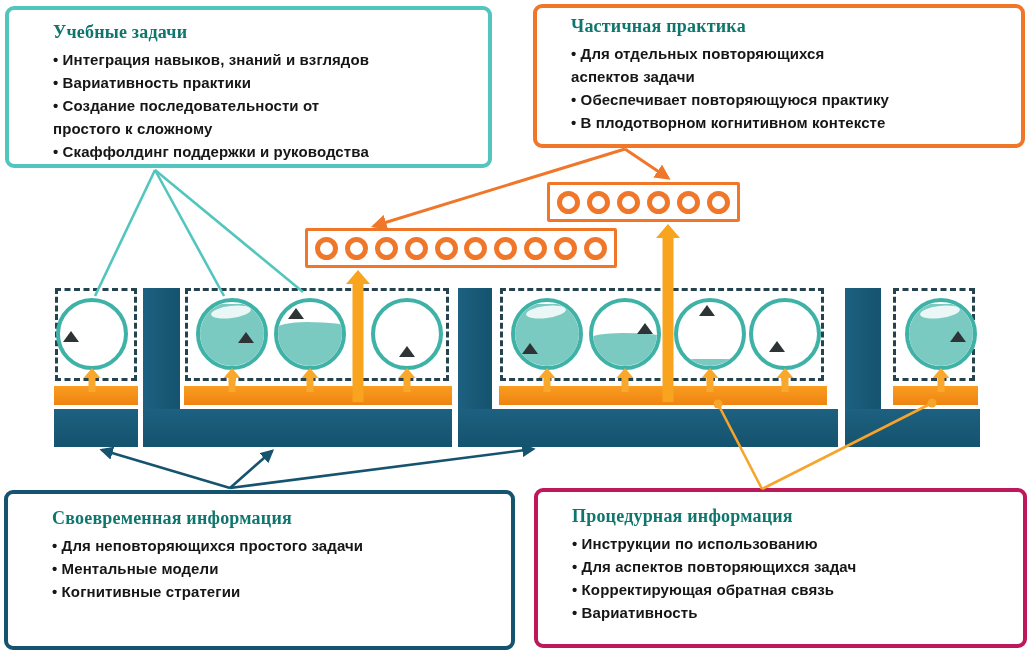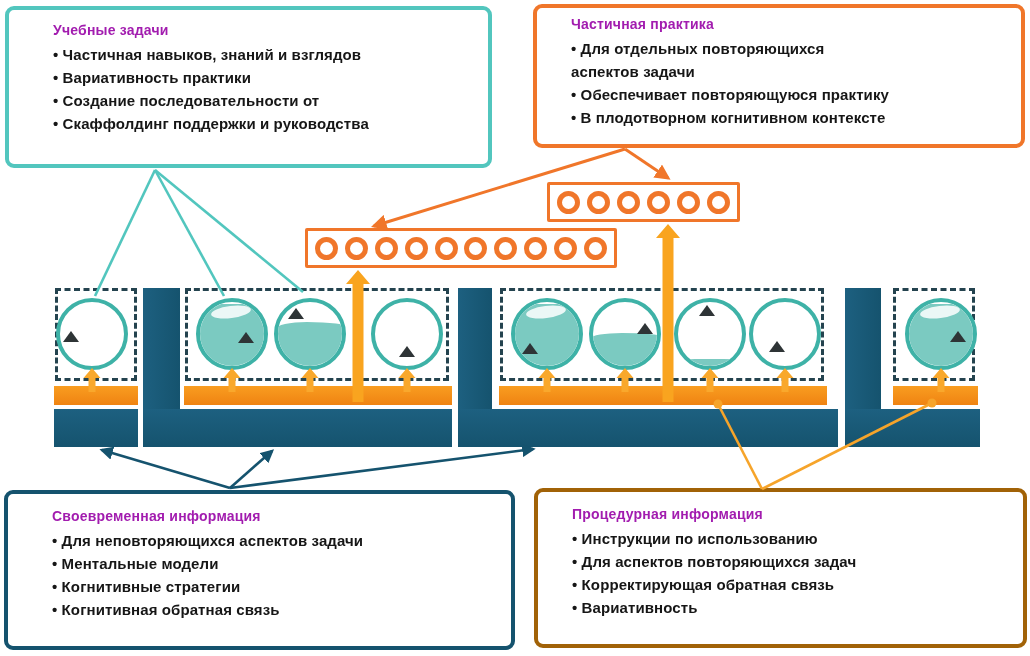--- a/index.html
+++ b/index.html
@@ -1,19 +1,19 @@
 <!DOCTYPE html>
 <html><head>
 <meta charset="utf-8">
 <style>
   html,body{margin:0;padding:0;background:#fff;}
   .canvas{position:relative;width:1030px;height:656px;background:#fff;
           font-family:"Liberation Sans",sans-serif;overflow:hidden;}
   .info-box{position:absolute;background:#fff;border-radius:9px;box-sizing:border-box;}
-  .box-title{font-weight:bold;font-size:14px;color:#a21caf;margin-bottom:5px;letter-spacing:.2px;}
+  .box-title{font-weight:bold;font-size:18px;color:#0f766e;margin-bottom:5px;letter-spacing:.2px;font-family:Liberation Serif, serif;}
   .box-line{font-weight:bold;font-size:15px;color:#161616;line-height:23px;letter-spacing:.1px;}
   #diagram{position:absolute;left:0;top:0;width:1030px;height:656px;}
   .abs{position:absolute;box-sizing:border-box;}
   #overlay{position:absolute;left:0;top:0;width:1030px;height:656px;pointer-events:none;}
 </style>
 </head>
 <body>
 
 <div class="canvas">
 
@@ -87,48 +87,48 @@
         <div class="abs" style="position: relative; width: 23px; height: 23px; border: 5px solid rgb(240, 118, 42); border-radius: 50%;"></div>
         <div class="abs" style="position: relative; width: 23px; height: 23px; border: 5px solid rgb(240, 118, 42); border-radius: 50%;"></div>
         <div class="abs" style="position: relative; width: 23px; height: 23px; border: 5px solid rgb(240, 118, 42); border-radius: 50%;"></div>
         <div class="abs" style="position: relative; width: 23px; height: 23px; border: 5px solid rgb(240, 118, 42); border-radius: 50%;"></div>
       </div>
     </div>
 
   <div class="info-box" id="box-lt" style="left:5px;top:6px;width:487px;height:162px;border:4px solid #52c6be;padding:12px 18px 0 44px;">
     <div class="box-title">Учебные задачи</div>
     <div>
-        <div class="box-line">• Частичная навыков, знаний и взглядов</div>
+        <div class="box-line">• Интеграция навыков, знаний и взглядов</div>
         <div class="box-line">• Вариативность практики</div>
         <div class="box-line">• Создание последовательности от</div>
+        <div class="box-line">простого к сложному</div>
         <div class="box-line">• Скаффолдинг поддержки и руководства</div>
       </div>
   </div>
 
   <div class="info-box" id="box-pt" style="left:533px;top:4px;width:492px;height:144px;border:4px solid #f0762a;padding:8px 14px 12px 34px;">
     <div class="box-title">Частичная практика</div>
     <div>
         <div class="box-line">• Для отдельных повторяющихся</div>
         <div class="box-line">аспектов задачи</div>
         <div class="box-line">• Обеспечивает повторяющуюся практику</div>
         <div class="box-line">• В плодотворном когнитивном контексте</div>
       </div>
   </div>
 
   <div class="info-box" id="box-si" style="left:4px;top:490px;width:511px;height:160px;border:4px solid #15536e;padding:14px 18px 0 44px;">
     <div class="box-title">Своевременная информация</div>
     <div>
-        <div class="box-line">• Для неповторяющихся аспектов задачи</div>
+        <div class="box-line">• Для неповторяющихся простого задачи</div>
         <div class="box-line">• Ментальные модели</div>
         <div class="box-line">• Когнитивные стратегии</div>
-        <div class="box-line">• Когнитивная обратная связь</div>
       </div>
   </div>
 
-  <div class="info-box" id="box-pi" style="left:534px;top:488px;width:493px;height:160px;border:4px solid #a16207;padding:14px 30px 0 34px;">
+  <div class="info-box" id="box-pi" style="left:534px;top:488px;width:493px;height:160px;border:4px solid #be185d;padding:14px 30px 0 34px;">
     <div class="box-title">Процедурная информация</div>
     <div>
         <div class="box-line">• Инструкции по использованию</div>
         <div class="box-line">• Для аспектов повторяющихся задач</div>
         <div class="box-line">• Корректирующая обратная связь</div>
         <div class="box-line">• Вариативность</div>
       </div>
   </div>
 
   <div id="overlay"><svg width="1030" height="656" viewBox="0 0 1030 656" xmlns="http://www.w3.org/2000/svg">

